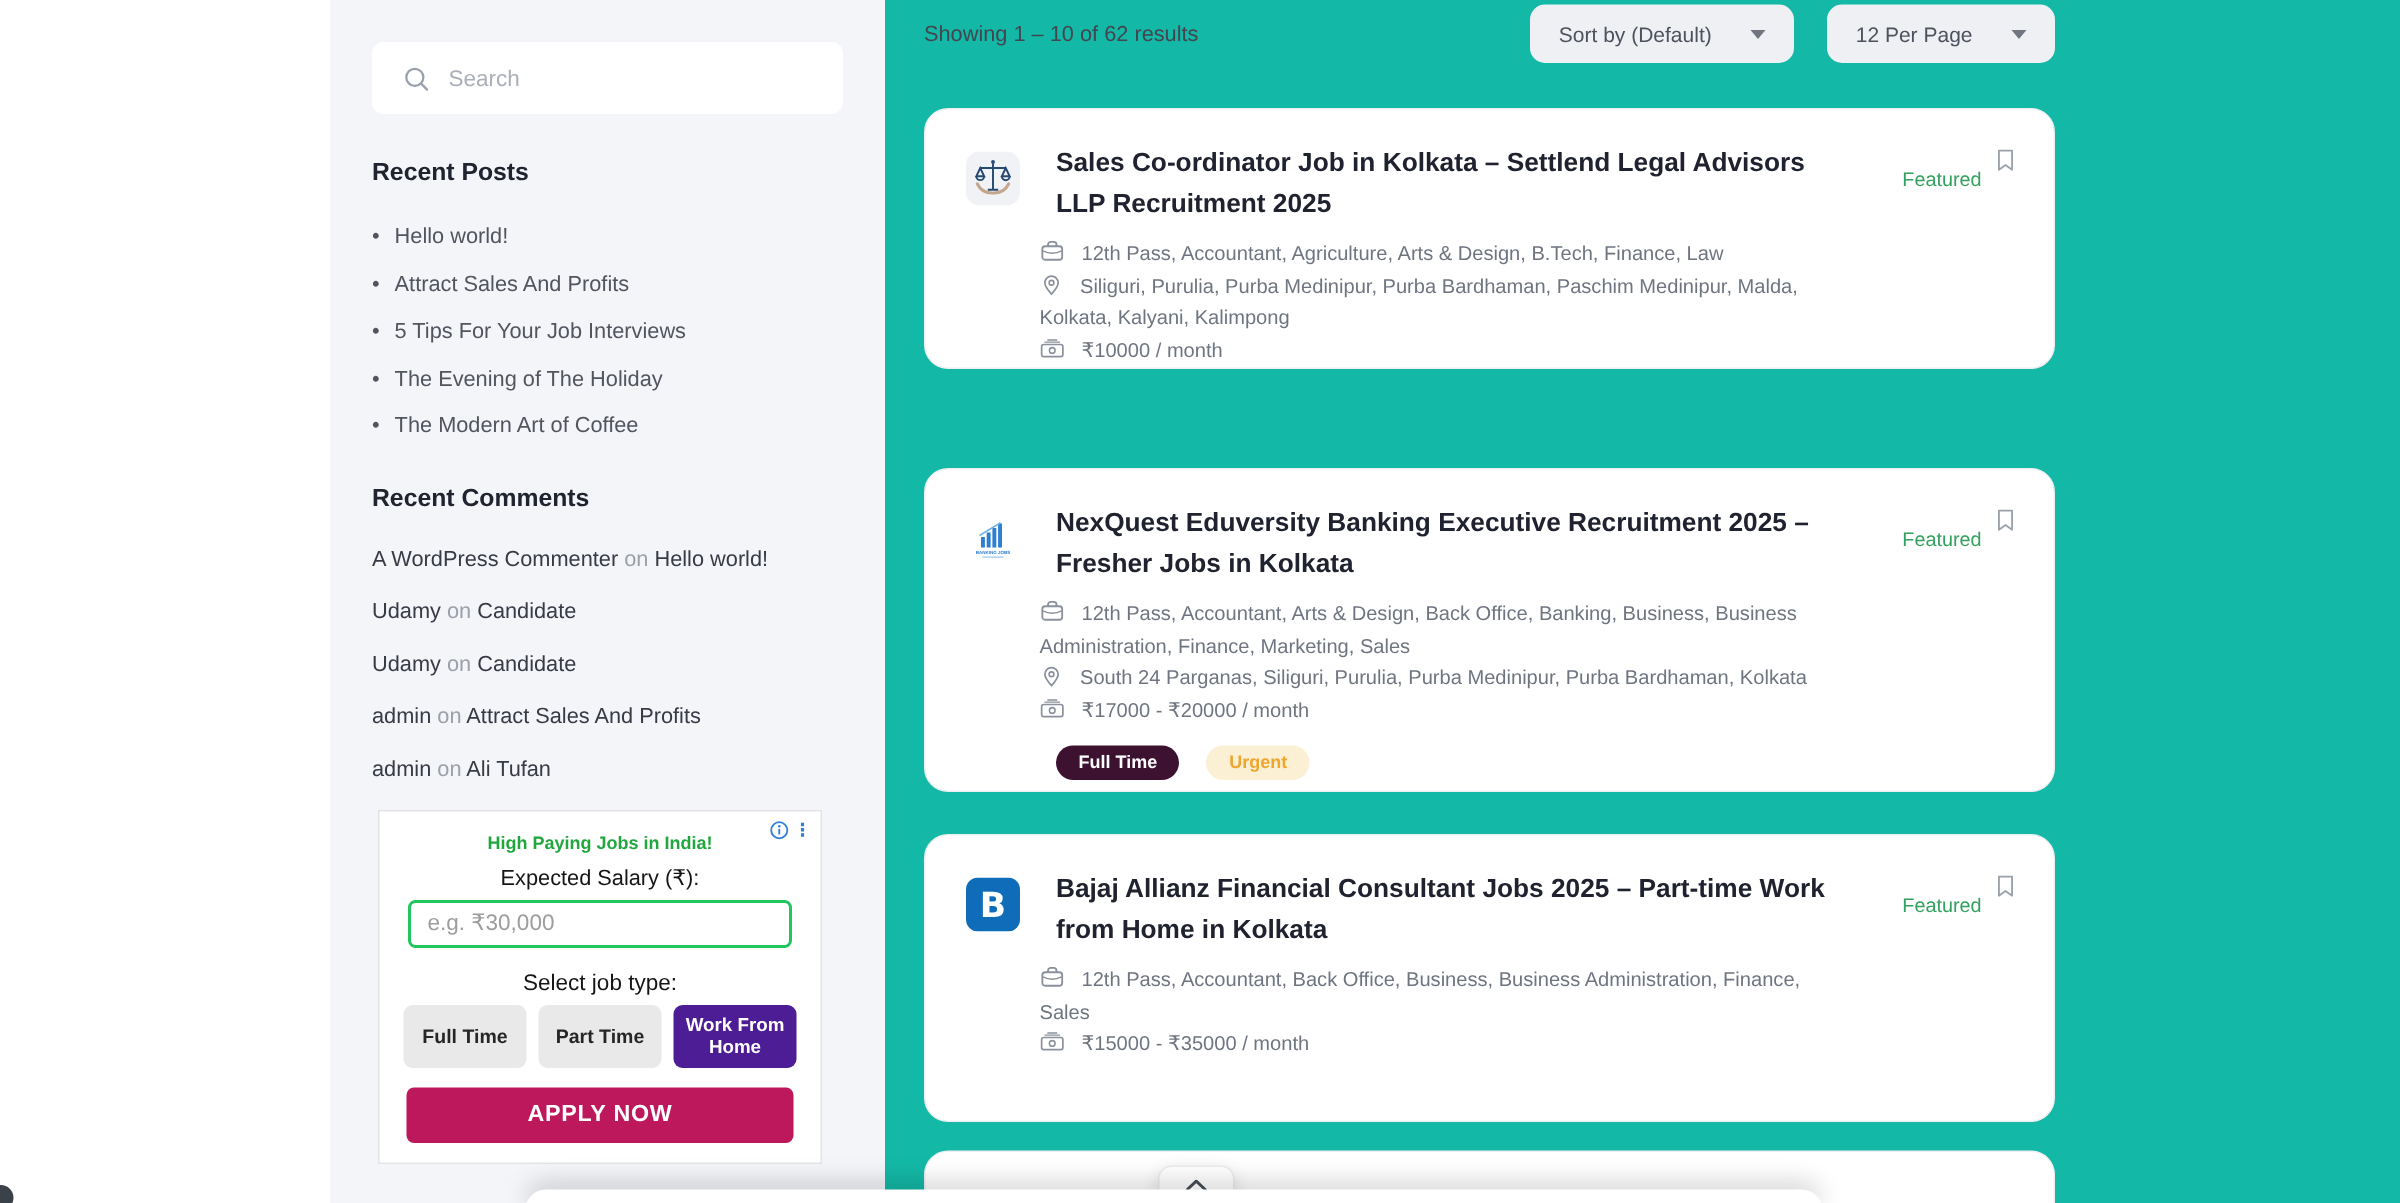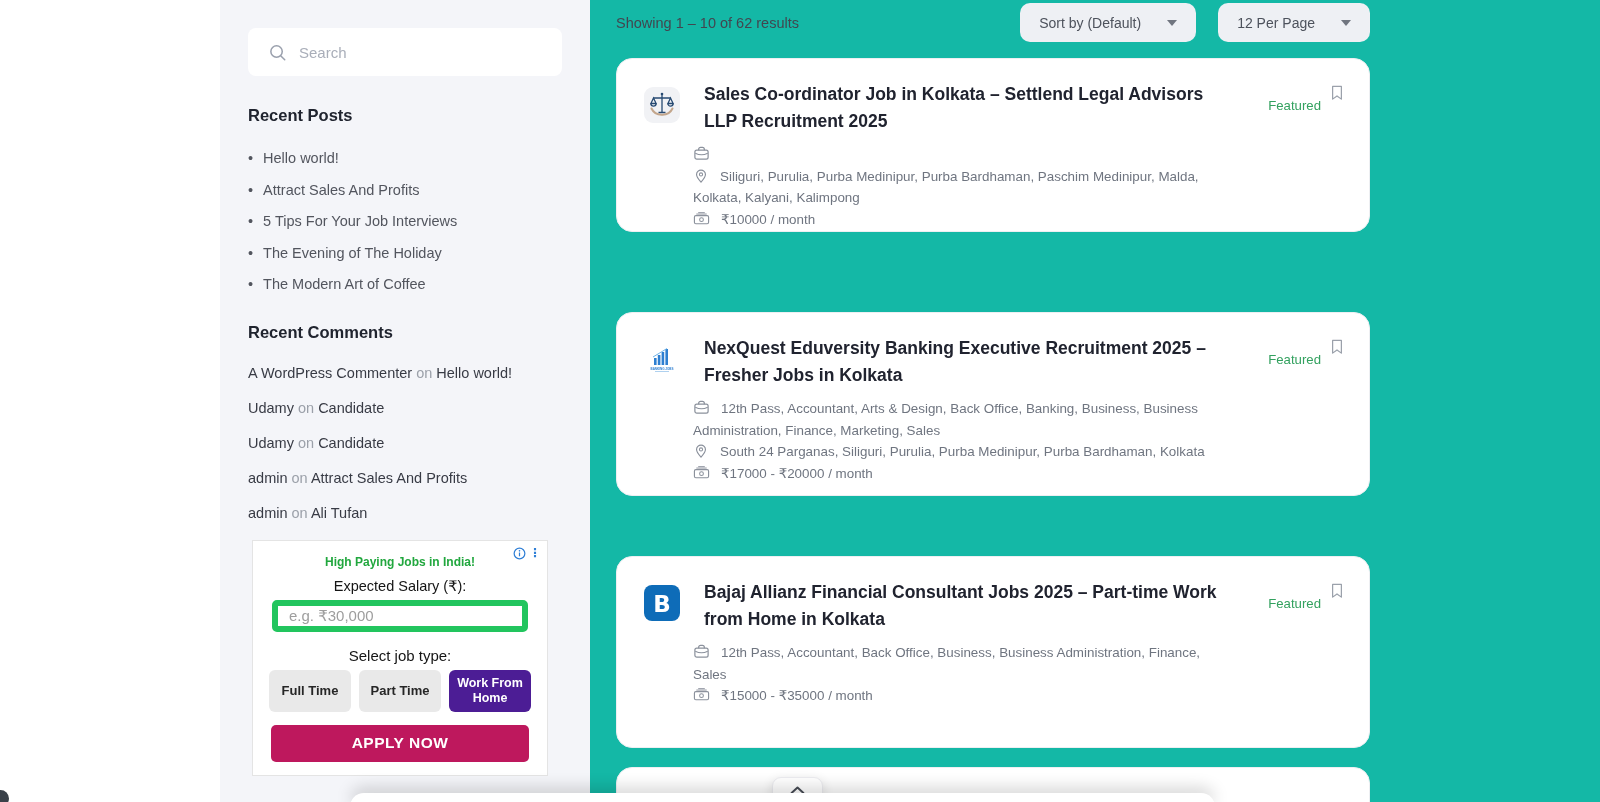--- a/index.html
+++ b/index.html
@@ -25,21 +25,21 @@
   .comment { margin-bottom:19px; font-size:14.5px; line-height:16px; color:#9ba0a9; }
   .comment .who, .comment .post { color:#383b45; cursor:pointer; }
 
   
   .ad { position:relative; margin:19px 0 0 4px; width:296px; height:236px; background:#fff;
     border:1px solid #e4e4e4; }
   .ad-icons { position:absolute; top:6px; right:6px; display:flex; align-items:center; gap:3px; }
   .ad-dots { color:#2f7fd6; font-weight:700; font-size:12px; line-height:12px; cursor:pointer; }
   .ad-title { margin-top:14px; text-align:center; font-size:12px; font-weight:700; color:#21a73e; }
   .ad-label { margin-top:9px; text-align:center; font-size:14.5px; color:#151515; }
-  .ad-input { display:block; margin:6px auto 0; width:256px; height:32px; border:6px solid #22c55e;
+  .ad-input { display:block; margin:6px auto 0; width:256px; height:32px; border:2px solid #22c55e;
     border-radius:5px; padding:0 11px; font-size:15px; color:#333; font-family:inherit; outline:none; }
   .ad-input::placeholder { color:#9e9e9e; }
   .ad-label2 { margin-top:15px; text-align:center; font-size:15px; color:#151515; }
   .ad-btn-row { margin:6px auto 0; width:262px; display:flex; gap:8px; }
   .ad-btn { flex:1; height:42px; border:none; border-radius:6px; background:#e9e9e9; color:#262626;
     font-size:13px; font-weight:700; cursor:pointer; font-family:inherit; }
   .ad-btn.selected { background:#4c1d95; color:#fff; font-size:12.5px; line-height:1.2; }
   .ad-apply { display:flex; align-items:center; justify-content:center; margin:13px auto 0;
     width:258px; height:37px; border:none; border-radius:5px; background:#be185d; color:#fff;
     font-size:15.5px; font-weight:700; letter-spacing:.5px; cursor:pointer; font-family:inherit;text-align:right; }
@@ -51,22 +51,22 @@
   .showing { font-size:14.5px; color:#424650; }
   .select-pill { height:39px; border-radius:10px; background:#eef0f4; display:flex;
     align-items:center; padding:1px 19px; font-size:14px; color:#4d525c; cursor:pointer;text-align:right; }
   .select-pill .caret { width:0; height:0; border-left:5px solid transparent;
     border-right:5px solid transparent; border-top:6px solid #70757f; margin-left:26px; }
   .pill-sort { margin-left:auto; }
   .pill-per { margin-left:22px; }
 
   .job-card { position:absolute; left:26px; width:754px; background:#fff;
     border:1px solid #edeff2; border-radius:16px; overflow:hidden; cursor:pointer; }
-  .jc1 { top:58px;  height:174px; }
-  .jc2 { top:312px; height:184px; }
+  .jc1 { top:72px;  height:174px; }
+  .jc2 { top:312px; height:216px; }
   .jc3 { top:556px; height:192px; }
   .jc4 { top:767px; height:120px; }
   .job-logo { position:absolute; left:27px; top:28px; width:36px; height:36px; }
   .job-content { position:absolute; left:76px; top:22px; width:545px; }
   .job-title { margin-left:11px; width:518px; font-size:17.5px; font-weight:700;
     color:#20232f; line-height:27px; }
   .job-meta { margin-top:9px; width:534px; font-size:13.4px; color:#6f7580; line-height:21.5px; }
   .job-meta .mi { vertical-align:-3px; margin-right:11px; }
   .job-tags { margin-top:13px; margin-left:11px; display:flex; gap:18px; }
   .tag { height:23px; line-height:23px; border-radius:12px; padding:0 15px;
@@ -171,21 +171,21 @@
         <path d="M7.5 21.5c2 4.2 6 6.2 10 6.2" stroke="#c3a68c" stroke-width="2" fill="none" stroke-linecap="round"></path>
         <path d="M28.5 21.5c-2 4.2-6 6.2-10 6.2" stroke="#c3a68c" stroke-width="2" fill="none" stroke-linecap="round"></path>
       </svg>
       <div class="job-content">
         <h2 class="job-title">Sales Co-ordinator Job in Kolkata – Settlend Legal Advisors LLP Recruitment 2025</h2>
         <div class="job-meta">
           <div><svg class="mi" width="17" height="17" viewBox="0 0 18 18">
                 <rect x="2" y="5.5" width="14" height="9.5" rx="2" fill="none" stroke="#8b919c" stroke-width="1.3"></rect>
                 <path d="M6 5.5V4.4a2 2 0 0 1 2-2h2a2 2 0 0 1 2 2v1.1" fill="none" stroke="#8b919c" stroke-width="1.3"></path>
                 <path d="M2.4 8.7c2.4 1.2 4.3 1.7 6.6 1.7s4.2-.5 6.6-1.7" fill="none" stroke="#8b919c" stroke-width="1.1"></path>
-              </svg></div>
+              </svg><span>12th Pass, Accountant, Agriculture, Arts &amp; Design, B.Tech, Finance, Law</span></div>
           <div><svg class="mi" width="16" height="16" viewBox="0 0 18 18">
                 <path d="M9 15.8c3.2-3.4 5-5.9 5-8.4A5 5 0 0 0 4 7.4c0 2.5 1.8 5 5 8.4z" fill="none" stroke="#8b919c" stroke-width="1.3"></path>
                 <circle cx="9" cy="7.3" r="1.8" fill="none" stroke="#8b919c" stroke-width="1.2"></circle>
               </svg><span>Siliguri, Purulia, Purba Medinipur, Purba Bardhaman, Paschim Medinipur, Malda, Kolkata, Kalyani, Kalimpong</span></div>
           <div><svg class="mi" width="17" height="17" viewBox="0 0 18 18">
                 <rect x="1.5" y="6" width="15" height="8.5" rx="1.5" fill="none" stroke="#8b919c" stroke-width="1.2"></rect>
                 <circle cx="9" cy="10.2" r="2" fill="none" stroke="#8b919c" stroke-width="1.1"></circle>
                 <path d="M3.5 4.3h11M5.5 2.8h7" stroke="#8b919c" stroke-width="1" fill="none"></path>
               </svg><span>₹10000 / month</span></div>
         </div>

